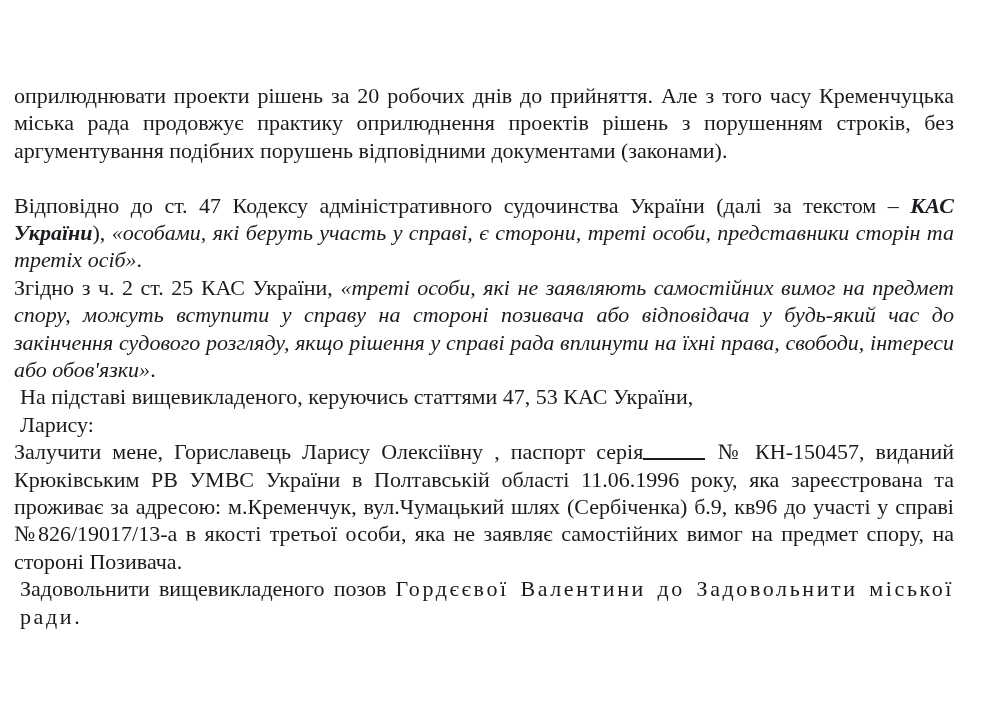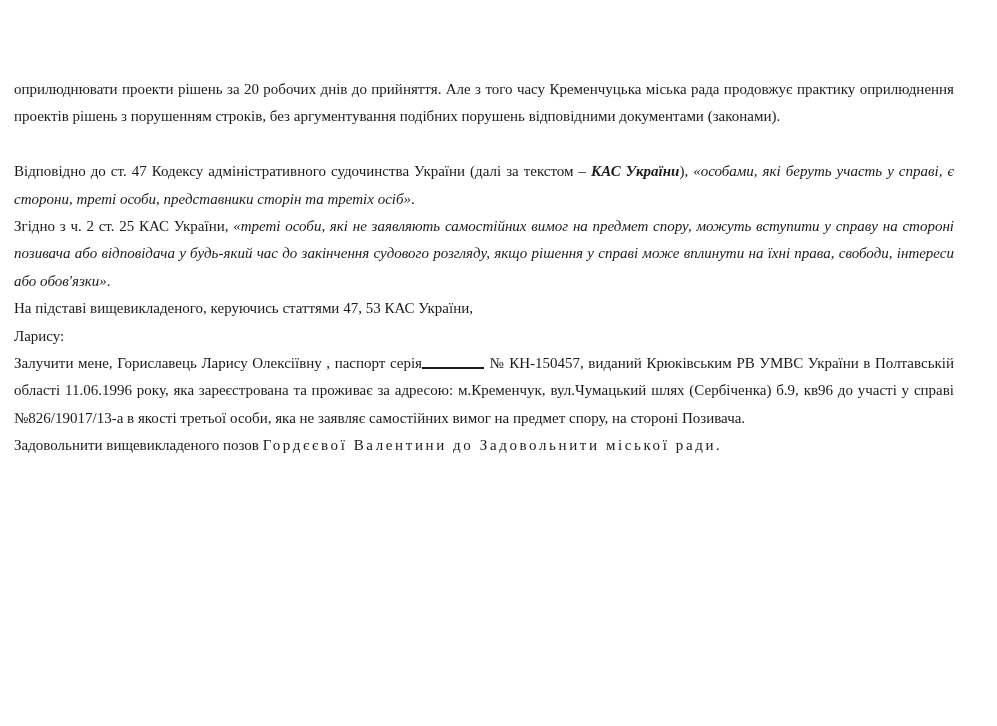--- a/index.html
+++ b/index.html
@@ -14,40 +14,41 @@
     width: 997px;
     height: 726px;
     background: #ffffff;
     overflow: hidden;
     box-sizing: border-box;
   }
 
   .doc-body {
     position: absolute;
     left: 14px;
-    top: 76px;
+    top: 82px;
     width: 940px;
     font-family: "Liberation Serif", "DejaVu Serif", serif;
-    font-size: 15px;
+    font-size: 22px;
     line-height: 27.4px;
     color: #1a1a1f;
     text-align: justify;
     text-justify: inter-word;
     -webkit-font-smoothing: antialiased;
   }
 
   .para {
     margin: 0;
     text-align: justify;
     text-justify: inter-word;
   }
 
   
   .para-last-natural {
     text-align-last: left;
+    margin-left: 6px;
   }
 
   .spacer-line {
     height: 27.4px;
   }
 
   .b-i {
     font-weight: bold;
     font-style: italic;
     font-family: Liberation Serif, serif;
@@ -75,21 +76,21 @@
 <div class="page">
 
   <div class="doc-body">
 
     <p class="para">оприлюднювати проекти рішень за 20 робочих днів до прийняття. Але з того часу Кременчуцька міська рада продовжує практику оприлюднення проектів рішень з порушенням строків, без аргументування подібних порушень відповідними документами (законами).</p>
 
     <div class="spacer-line"></div>
 
     <p class="para"><span>Відповідно до ст. 47 Кодексу адміністративного судочинства України (далі за  текстом – </span><span class="b-i">КАС України</span><span>), </span><span class="it">«особами, які беруть участь у справі, є сторони, треті особи, представники сторін та третіх осіб»</span><span>.</span></p>
 
-    <p class="para"><span>Згідно з ч. 2 ст. 25 КАС України, </span><span class="it">«треті особи, які не заявляють самостійних вимог на предмет спору, можуть вступити у справу на стороні позивача або відповідача  у будь-який час до закінчення судового розгляду, якщо рішення у справі може вплинути на їхні права, свободи, інтереси або обов'язки»</span><span>.</span></p>
+    <p class="para"><span>Згідно з ч. 2 ст. 25 КАС України, </span><span class="it">«треті особи, які не заявляють самостійних вимог на предмет спору, можуть вступити у справу на стороні позивача або відповідача  у будь-який час до закінчення судового розгляду, якщо рішення у справі рада вплинути на їхні права, свободи, інтереси або обов'язки»</span><span>.</span></p>
 
     <p class="para para-last-natural">На підставі вищевикладеного, керуючись статтями 47, 53 КАС України,</p>
 
     <p class="para para-last-natural">Ларису:</p>
 
 
     <p class="para"><span>Залучити мене, Гориславець Ларису Олексіївну , паспорт серія</span><span class="blank-line"></span><span> № КН-150457, виданий Крюківським РВ УМВС України в Полтавській області 11.06.1996 року, яка зареєстрована та  проживає  за  адресою:  м.Кременчук, вул.Чумацький шлях (Сербіченка) б.9, кв96 до участі у справі №826/19017/13-а в якості третьої особи, яка не заявляє самостійних вимог на предмет спору, на стороні Позивача.</span></p>
 
     <p class="para para-last-natural"><span>Задовольнити вищевикладеного позов </span><span class="tracked">Гордєєвої Валентини до Задовольнити міської ради.</span></p>
 

